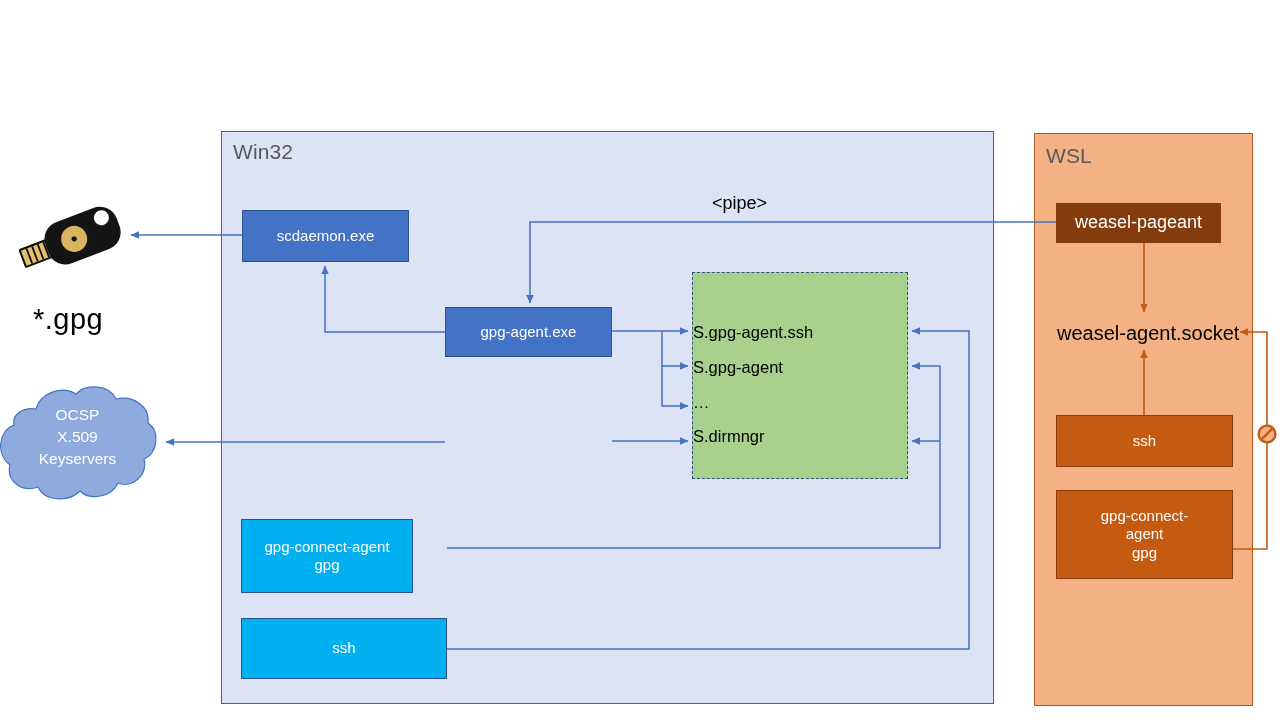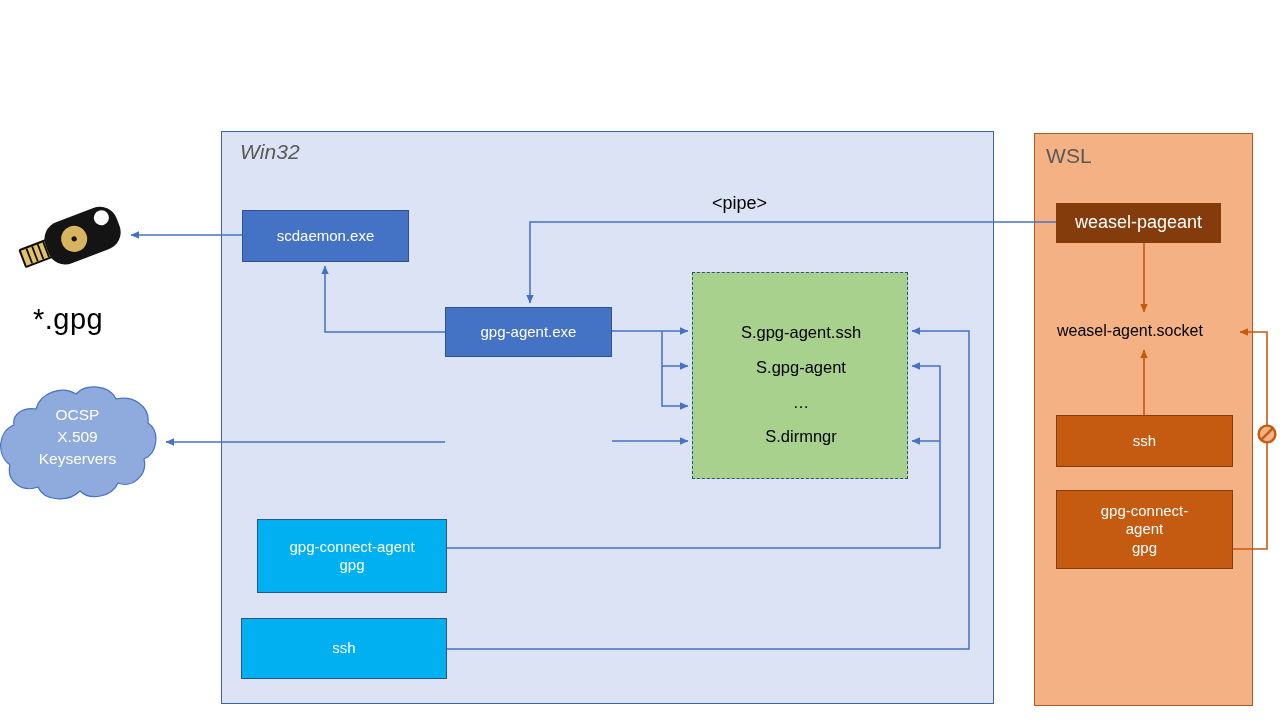--- a/index.html
+++ b/index.html
@@ -21,21 +21,21 @@
     font-size:21px;
     line-height:21px;
     color:#595959;
     letter-spacing:.1px;
     white-space:nowrap;
   }
   #win32-panel{
     left:221px;top:131px;width:773px;height:573px;
     background:#DCE3F4;border:1.6px solid #3B63AE;
   }
-  #win32-label{left:240px;top:141px;font-style:italic;}
+  #win32-label{left:233px;top:141px;}
   #wsl-panel{
     left:1034px;top:133px;width:219px;height:573px;
     background:#F4B183;border:1.6px solid #AE5A21;
   }
   #wsl-label{left:1046px;top:145px;}
 
   
   .box{
     position:absolute;box-sizing:border-box;
     display:flex;align-items:center;justify-content:center;
@@ -45,50 +45,50 @@
     white-space:pre-line;
   }
   .box.blue{background:#4472C4;border:1.3px solid #2F528F;}
   .box.cyan{background:#00B0F0;border:1.3px solid #2F528F;}
   .box.orange{background:#C55A11;border:1.3px solid #843C0C;}
   .box.brown{background:#843C0C;border:1.3px solid #843C0C;}
 
   #scdaemon-box{left:242px;top:210px;width:167px;height:52px;}
   #gpg-agent-box{left:445px;top:307px;width:167px;height:50px;}
   #dirmngr-box{left:445px;top:417px;width:167px;height:50px;}
-  #gpg-connect-agent-box{left:257px;top:519px;width:190px;height:74px;}
+  #gpg-connect-agent-box{left:241px;top:519px;width:172px;height:74px;}
   #ssh-box{left:241px;top:618px;width:206px;height:61px;}
 
   #weasel-pageant-box{left:1056px;top:203px;width:165px;height:40px;font-size:18px;}
   #wsl-ssh-box{left:1056px;top:415px;width:177px;height:52px;}
-  #wsl-gpg-connect-box{left:1056px;top:490px;width:177px;height:79px;}
+  #wsl-gpg-connect-box{left:1056px;top:490px;width:177px;height:89px;}
 
   
   #sockets-group{
     position:absolute;left:692px;top:272px;width:216px;height:207px;
     box-sizing:border-box;
     background:#A9D18E;border:1.6px dashed #2F528F;
   }
   #sockets-title{
     position:absolute;left:0;top:8px;width:216px;text-align:center;
     color:#ffffff;font-size:24px;line-height:24px;
   }
   .socket-item{
-    position:absolute;left:0;width:216px;text-align:center;
+    position:absolute;left:0;width:216px;text-align:left;
     color:#000000;font-size:16.5px;line-height:16.5px;white-space:nowrap;
   }
   #socket-0{top:51px;}
   #socket-1{top:86px;}
   #socket-2{top:121px;}
   #socket-3{top:155px;}
 
   
   .free-label{position:absolute;white-space:nowrap;}
   #pipe-label{left:712px;top:193px;font-size:18px;color:#000000;}
-  #weasel-socket-label{left:1057px;top:322px;font-size:16px;color:#000000;}
+  #weasel-socket-label{left:1057px;top:322px;font-size:20px;color:#000000;}
   #gpg-file-label{left:33px;top:303px;font-size:29px;color:#000000;letter-spacing:.5px;}
 
   
   #cloud{position:absolute;left:0px;top:383px;width:160px;height:122px;}
   #cloud-text{
     position:absolute;left:0px;top:404px;width:155px;
     text-align:center;color:#ffffff;font-size:15.5px;line-height:22px;
   }
 
   

